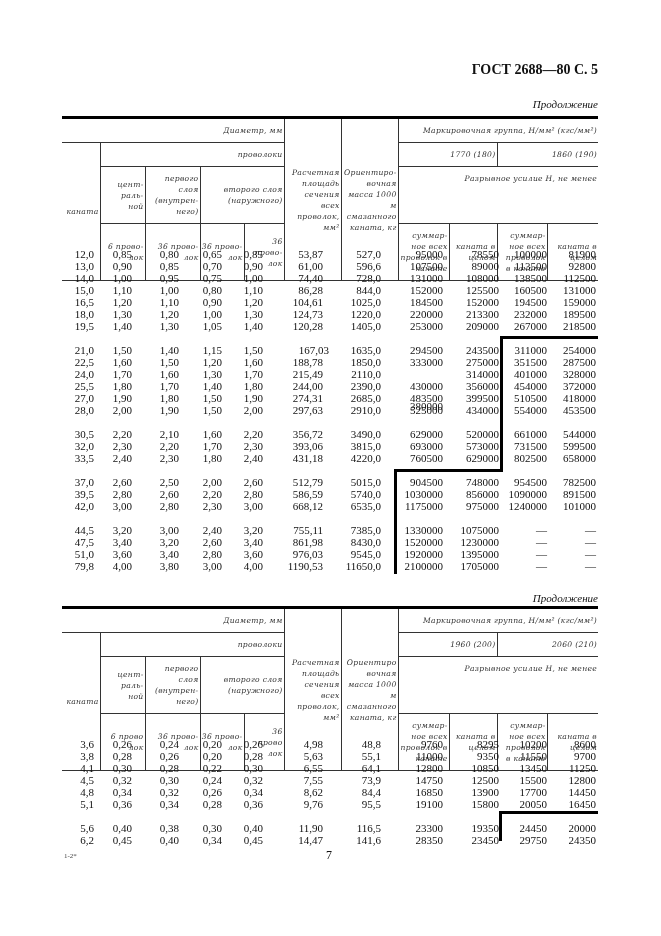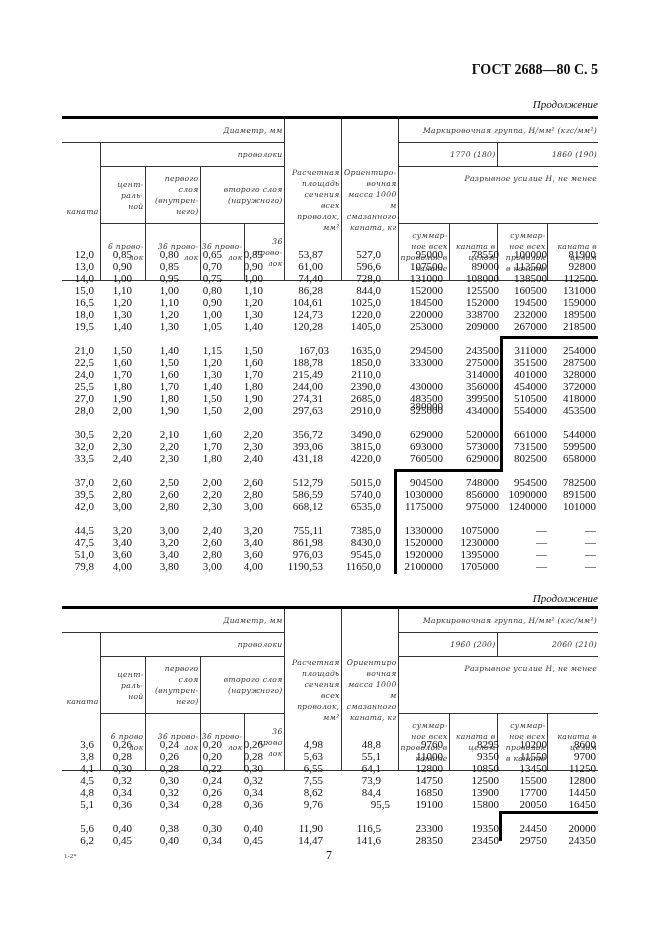--- a/index.html
+++ b/index.html
@@ -146,21 +146,21 @@
     </div>
     <div class="row">
       <span style="right: 504px;">18,0</span>
       <span style="right: 466px;">1,30</span>
       <span style="right: 419px;">1,20</span>
       <span style="right: 376px;">1,00</span>
       <span style="right: 335px;">1,30</span>
       <span style="right: 275px;">124,73</span>
       <span style="right: 217px;">1220,0</span>
       <span style="right: 155px;">220000</span>
-      <span style="right: 99px;">338700</span>
+      <span style="right: 99px;">213300</span>
       <span style="right: 51px;">232000</span>
       <span style="right: 2px;">189500</span>
     </div>
     <div class="row">
       <span style="right: 504px;">19,5</span>
       <span style="right: 466px;">1,40</span>
       <span style="right: 419px;">1,30</span>
       <span style="right: 376px;">1,05</span>
       <span style="right: 335px;">1,40</span>
       <span style="right: 275px;">120,28</span>
@@ -506,21 +506,21 @@
       <span style="right: 51px;">17700</span>
       <span style="right: 2px;">14450</span>
     </div>
     <div class="row">
       <span style="right: 504px;">5,1</span>
       <span style="right: 466px;">0,36</span>
       <span style="right: 419px;">0,34</span>
       <span style="right: 376px;">0,28</span>
       <span style="right: 335px;">0,36</span>
       <span style="right: 275px;">9,76</span>
-      <span style="right: 208px; margin-left: 21px;">95,5</span>
+      <span style="right: 217px; margin-left: 21px;">95,5</span>
       <span style="right: 155px;">19100</span>
       <span style="right: 99px;">15800</span>
       <span style="right: 51px;">20050</span>
       <span style="right: 2px;">16450</span>
     </div>
     <div class="gap"></div>
     <div class="row">
       <span style="right: 504px;">5,6</span>
       <span style="right: 466px;">0,40</span>
       <span style="right: 419px;">0,38</span>

